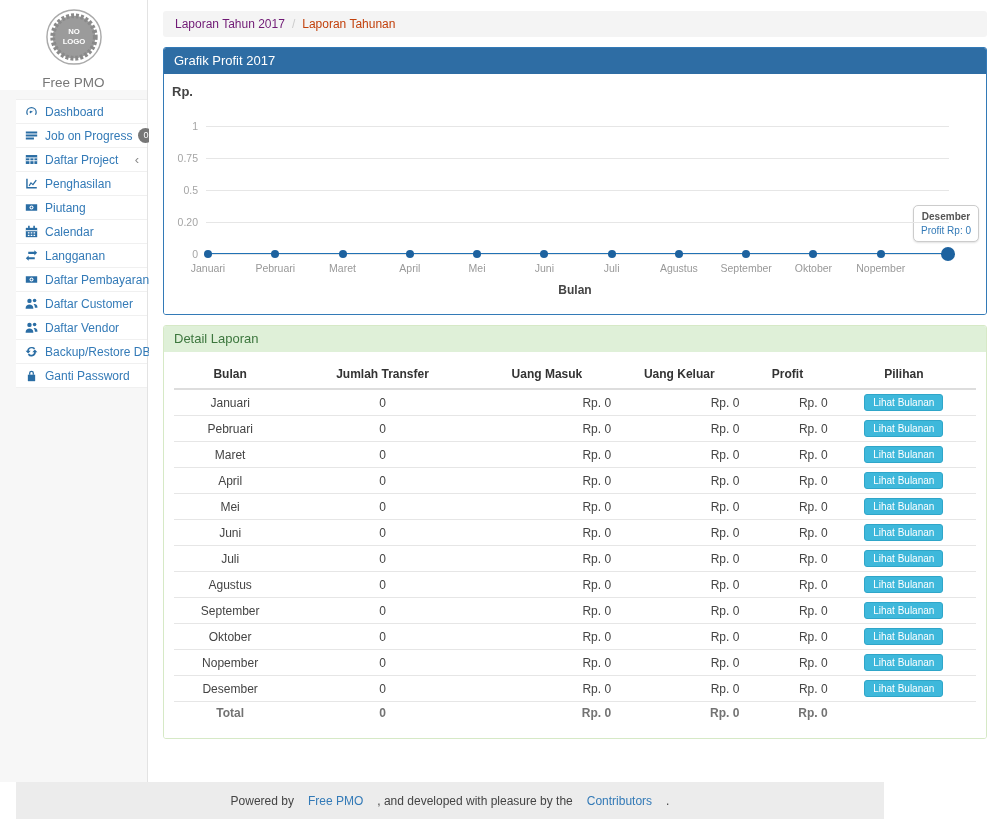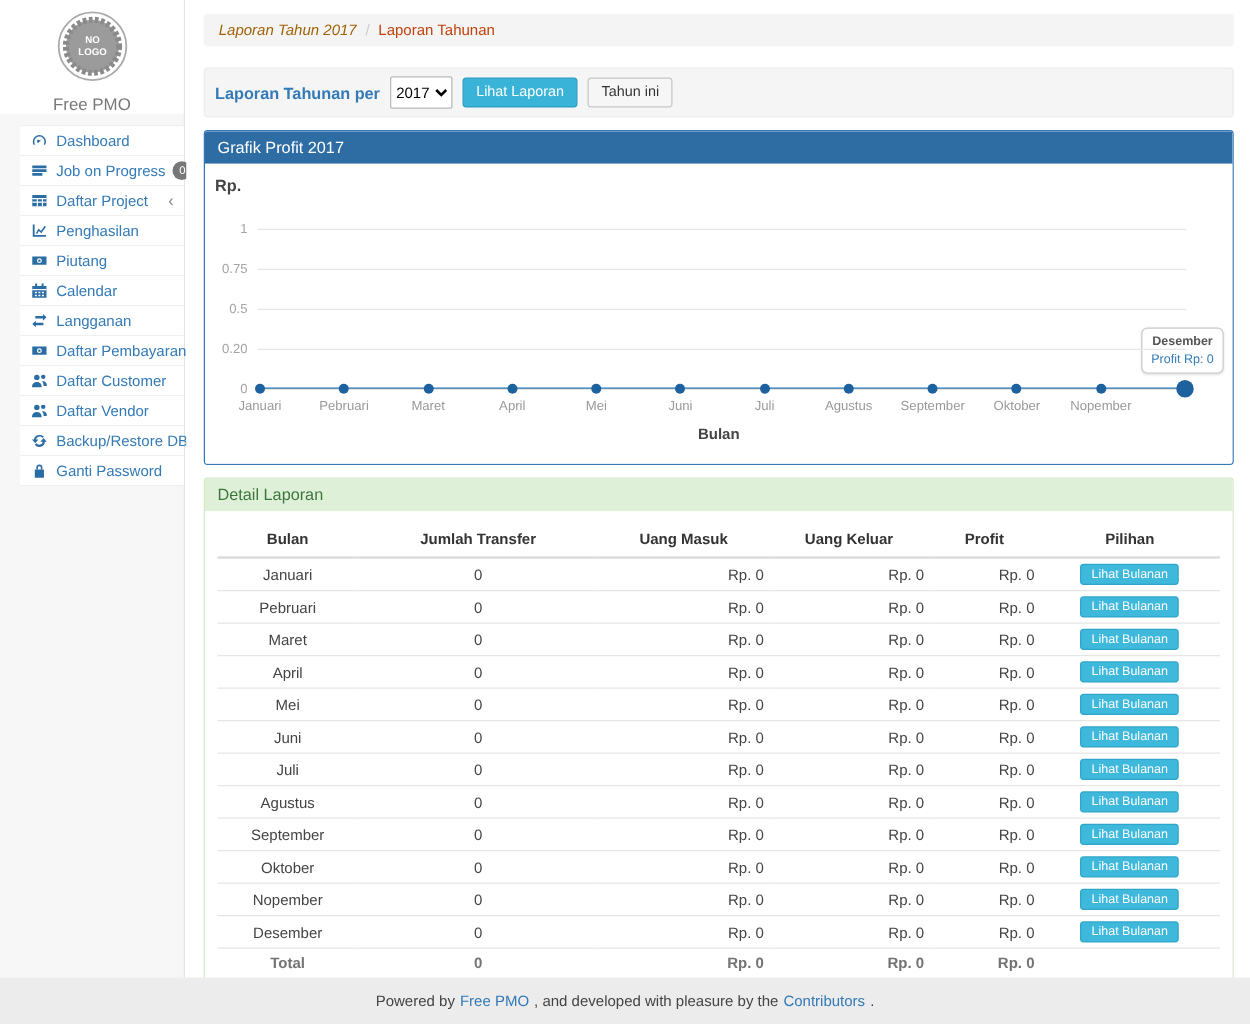--- a/index.html
+++ b/index.html
@@ -14,21 +14,21 @@
   .side-item { display:flex; align-items:center; gap:6px; height:24px; padding:0 8px 0 9px; border-bottom:1px solid #f0f0f0; color:#337ab7; font-size:12px; cursor:pointer; background:#fff; }
   .s-icon { width:14px; height:13px; display:inline-flex; color:#2a6da4; flex:none; }
   .s-icon svg { width:13px; height:13px; fill:currentColor; }
   .s-label { white-space:nowrap; }
   .badge { margin-left:auto; background:#777; color:#fff; font-size:9px; line-height:11px; border-radius:8px; padding:2px 5px; min-width:15px; text-align:center; }
   .chev { margin-left:auto; color:#888; font-size:13px; line-height:12px; }
 
   
   .main { position:absolute; left:149px; top:0; width:851px; height:782px; background:#fff; }
   .breadcrumb { margin:11px 13px 0 14px; height:26px; background:#f4f4f4; border-radius:3px; padding:0 12px; display:flex; align-items:center; gap:7px; font-size:12px; }
-  .bc-link { color:#a16207; cursor:pointer;font-style:italic; }
+  .bc-link { color:#701a75; cursor:pointer; }
   .bc-sep { color:#ccc; }
   .bc-cur { color:#c2410c; }
 
   .filter-bar { margin:17px 13px 0 14px; height:40px; background:#f5f5f5; border:1px solid #ececec; border-radius:3px; display:flex; align-items:center; padding:0 8px; gap:8px; }
   .filter-label { font-weight:bold; color:#337ab7; font-size:13px; }
   .year-select { height:26px; width:50px; font-size:12px; border:1px solid #b9b9b9; border-radius:2px; background:#fff; font-family:"Liberation Sans", sans-serif; }
   .btn { font-size:11.5px; padding:5px 10px; border-radius:3px; cursor:pointer; font-family:"Liberation Sans", sans-serif; }
   .btn-info { background:#39b3d7; border:1px solid #2a9fc4; color:#fff; }
   .btn-default { background:#f6f6f6; border:1px solid #c6c6c6; color:#333; }
 
@@ -58,21 +58,21 @@
   table.report tr:last-child td { border-bottom:none; font-weight:bold; color:#737373; }
   .al-c { text-align:center; }
   .al-r { text-align:right; }
   td.money, th.money { padding-right:14px; }
   table.report th:nth-child(1){width:14%;} table.report th:nth-child(2){width:24%;}
   table.report th:nth-child(3){width:17%;} table.report th:nth-child(4){width:16%;}
   table.report th:nth-child(5){width:11%;} table.report th:nth-child(6){width:18%;}
   .btn-xs { background:#3eb8db; border:1px solid #2fa6c9; color:#fff; font-size:10px; padding:2px 8px; border-radius:3px; cursor:pointer; font-family:"Liberation Sans", sans-serif; }
 
   
-  .footer { position:absolute; left:0; top:782px; width:1000px; height:37px; background:#ececec; display:flex; align-items:center; justify-content:center; font-size:12px; color:#444; gap:4px; }
+  .footer { position:absolute; left:16px; top:782px; width:868px; height:37px; background:#ececec; display:flex; align-items:center; justify-content:center; font-size:12px; color:#444; gap:14px; }
   .f-link { color:#337ab7; cursor:pointer; }
 </style>
 </head>
 <body>
 
 <div class="sidebar">
   <div class="sidebar-top">
     <svg width="58" height="58" viewBox="0 0 60 60">
       <circle cx="30" cy="30" r="28" fill="none" stroke="#aaa" stroke-width="1.5"></circle>
       <circle cx="30" cy="30" r="22" fill="#9b9b9b" stroke="#8a8a8a" stroke-width="5" stroke-dasharray="3 2"></circle>
@@ -201,28 +201,20 @@
 </div>
 
 <div class="main">
 
   <div class="breadcrumb">
     <span class="bc-link">Laporan Tahun 2017</span>
     <span class="bc-sep">/</span>
     <span class="bc-cur">Laporan Tahunan</span>
   </div>
 
-  <div class="filter-bar">
-    <span class="filter-label">Laporan Tahunan per</span>
-    <select class="year-select">
-      <option>2017</option>
-    </select>
-    <button class="btn btn-info">Lihat Laporan</button>
-    <button class="btn btn-default">Tahun ini</button>
-  </div>
 
   <div class="chart-panel">
     <div class="chart-heading">Grafik Profit 2017</div>
     <div class="chart-body">
       <div class="rp-label">Rp.</div>
       <div class="zero-line"></div>
       <div class="xlabel">Bulan</div>
       <div class="chart-tooltip">
         <div class="tooltip-title">Desember</div>
         <div class="tooltip-value">Profit Rp: 0</div>

